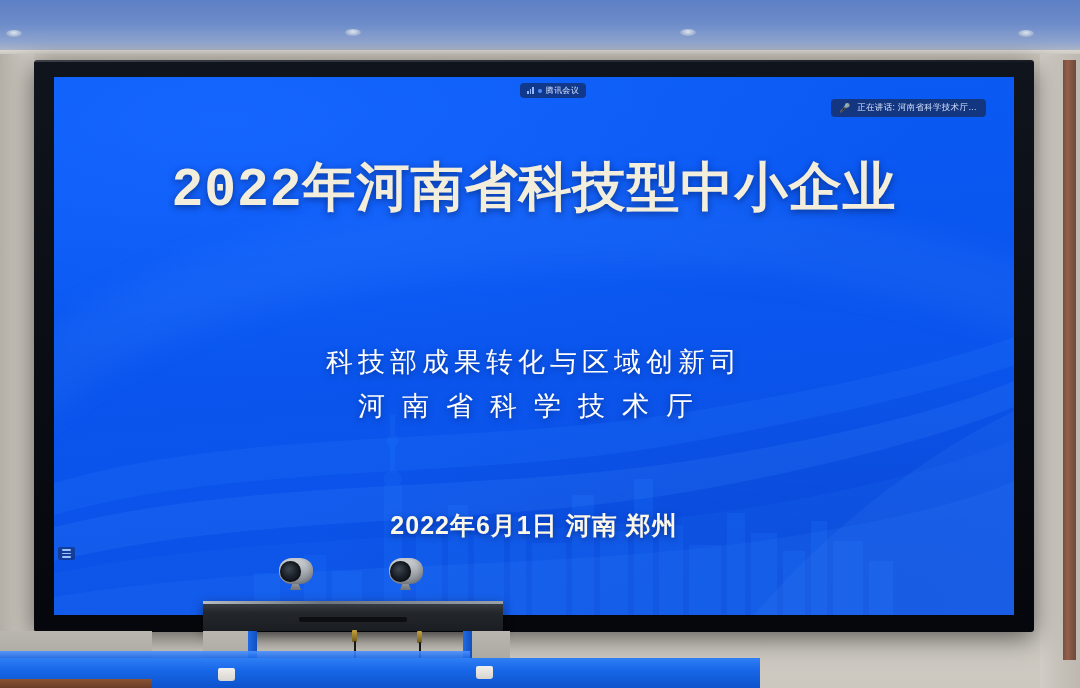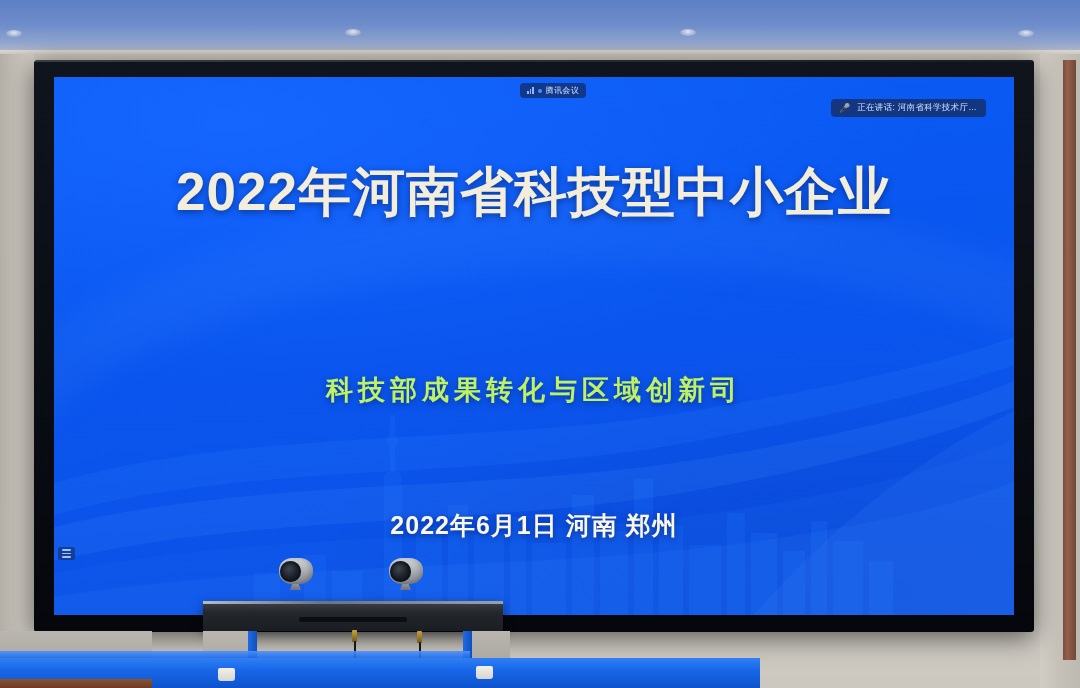--- a/index.html
+++ b/index.html
@@ -132,32 +132,31 @@
   .title {
     position: absolute;
     left: 0; right: 0; top: 81px;
     color: #f3eedb;
     font-size: 53px;
     font-weight: 700;
     line-height: 1.28;
     letter-spacing: 1px;
     text-shadow: 0 2px 7px rgba(0,20,70,.55);
   }
-  .title span { display: block; }
+  .title span { display: block; font-family: Liberation Mono, monospace; }
 
   .orgs {
     position: absolute;
     left: 0; right: 0; top: 264px;
-    color: #bef264;
+    color: #ffffff;
     font-size: 27px;
-    font-weight: 700;
+    font-weight: 400;
     line-height: 1.62;
     letter-spacing: 5px;
     text-shadow: 0 2px 6px rgba(0,20,70,.5);
-    margin-top: 28px;
   }
   .orgs span { display: block; }
   .org-3 { letter-spacing: 17px; }
 
   .datetime {
     position: absolute;
     left: 0; right: 0; top: 432px;
     color: #fbf7e8;
     font-size: 25px;
     font-weight: 700;
@@ -412,20 +411,21 @@
         <path d="M700,300 C760,230 850,150 960,96 L960,300 Z" fill="#5aa0ff" opacity=".18"></path>
       </svg>
       <div class="glow-arc"></div>
 
       <div class="slide-text">
         <div class="title">
           <span>2022年河南省科技型中小企业</span>
         </div>
         <div class="orgs">
           <span>科技部成果转化与区域创新司</span>
+          <span class="org-3">河南省科学技术厅</span>
         </div>
         <div class="datetime">2022年6月1日 河南 郑州</div>
       </div>
 
       <div class="tm-badge">
         <span class="bars">
             <i></i>
             <i></i>
             <i></i>
           </span>

